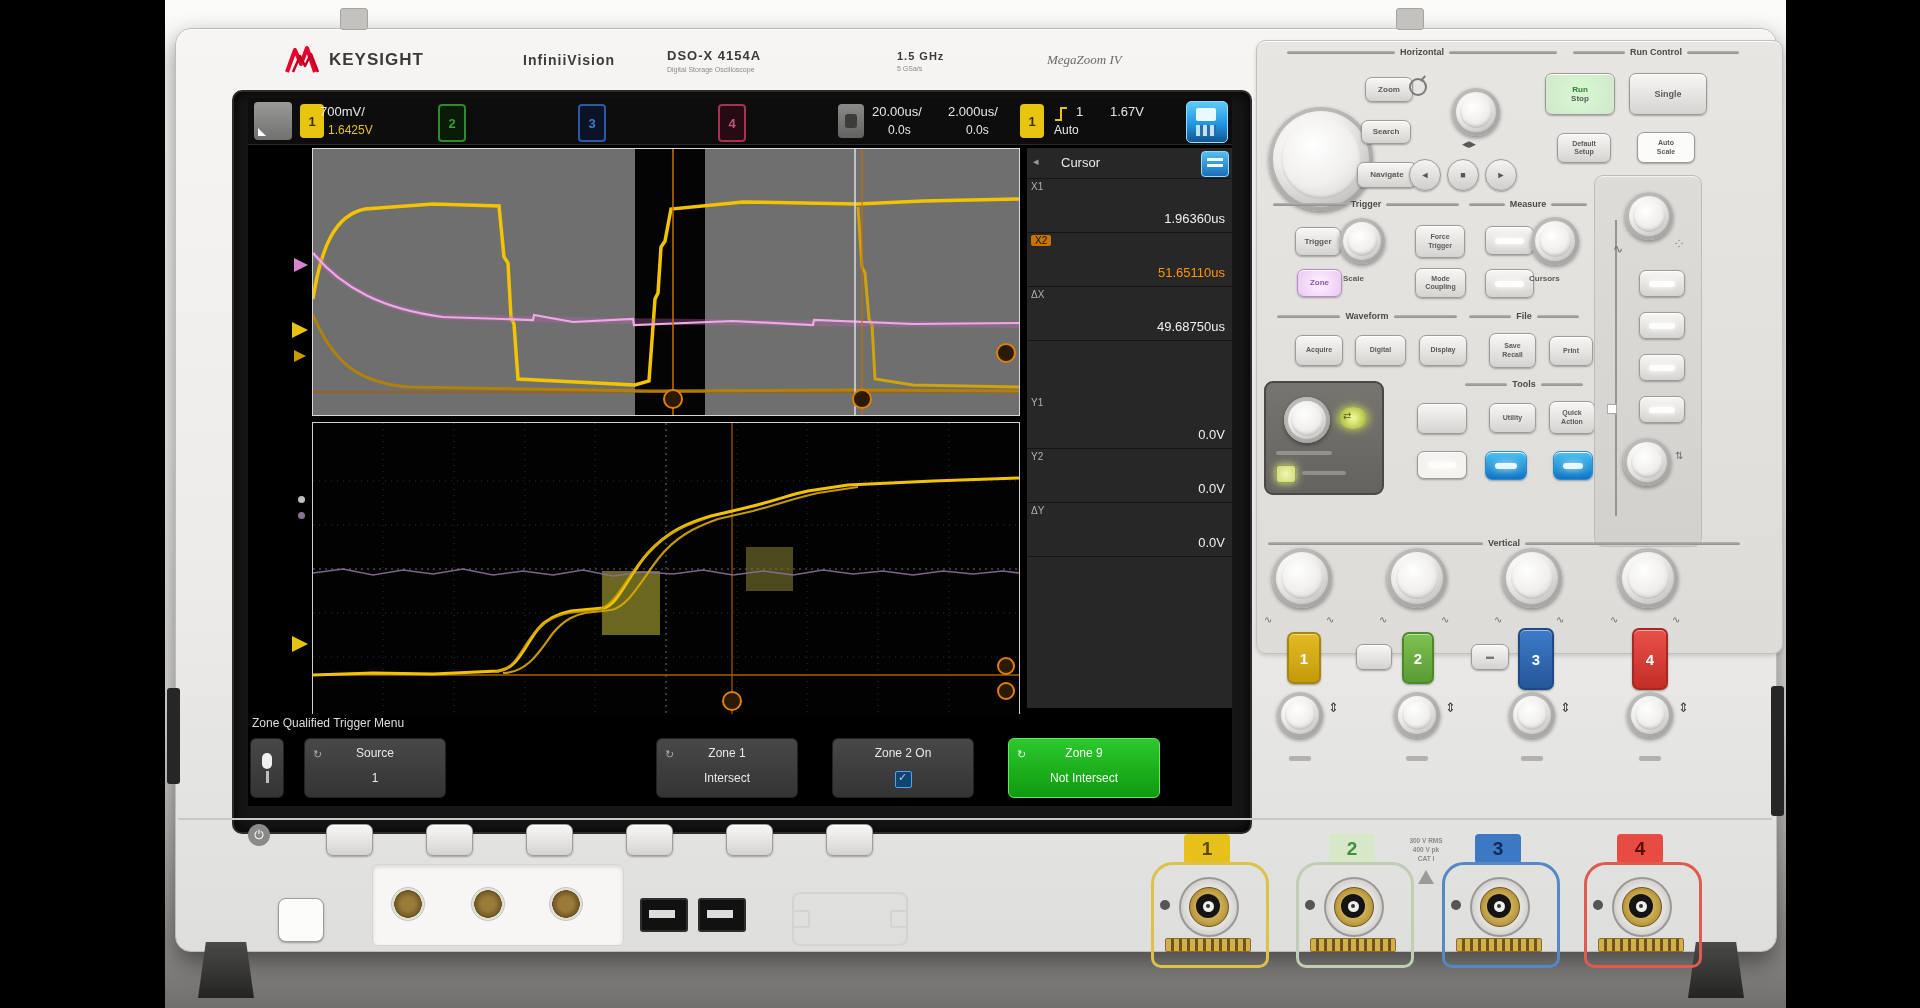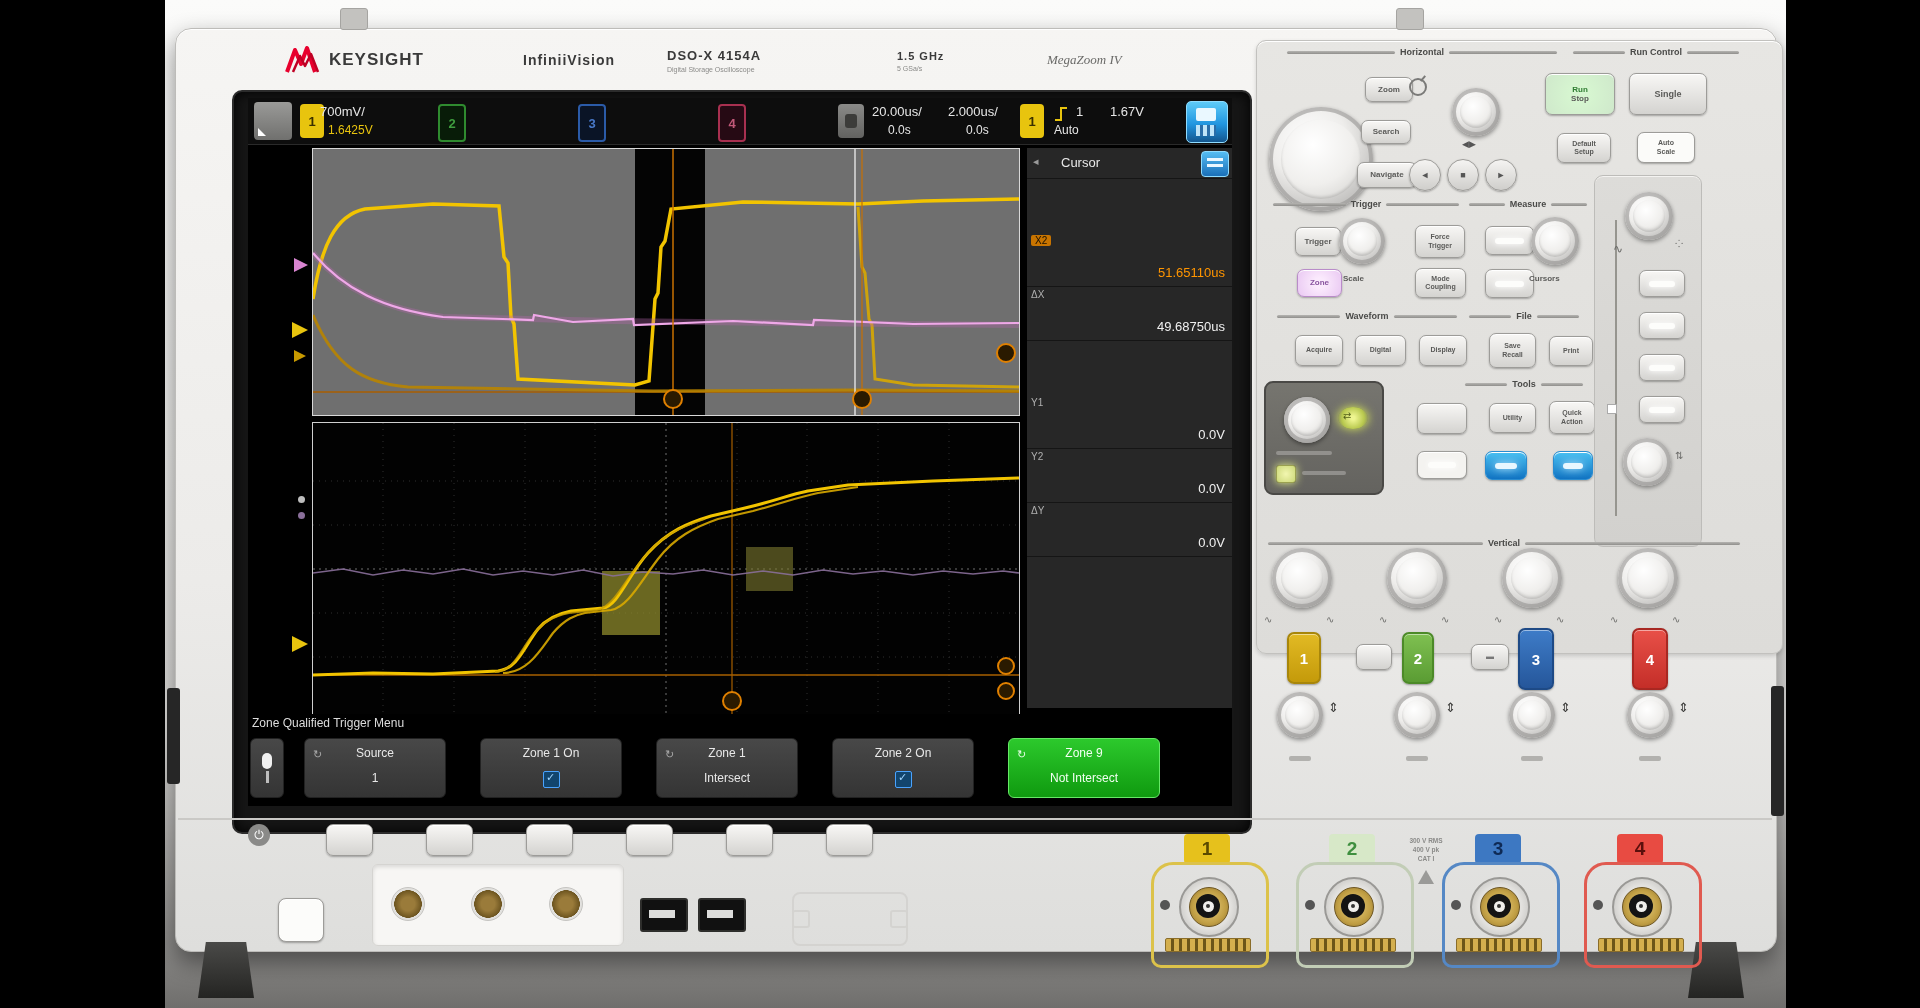--- a/index.html
+++ b/index.html
@@ -222,20 +222,24 @@
     </div>
 
     <div class="abs cpanel" style="left:778px;top:50px;width:206px;height:560px;">
       <div class="abs" style="left:0;top:0;width:206px;height:30px;border-bottom:1px solid #151515;">
         <span class="abs" style="left:6px;top:7px;color:#9a9a9a;font-size:11px;">◂</span>
         <span class="abs" style="left:34px;top:7px;color:#e8e8e8;font-size:13px;">Cursor</span>
         <div class="abs" style="left:174px;top:3px;width:26px;height:24px;border-radius:4px;background:linear-gradient(#55bdf2,#1a6fb8);border:1px solid #8fdcff;">
           <div style="position:absolute;left:5px;top:6px;width:16px;height:12px;background:repeating-linear-gradient(#eaf8ff 0 3px,transparent 3px 6px);"></div>
         </div>
       </div>
+      <div class="crow" style="top:30px;">
+        <span class="lab">X1</span>
+        <span class="val">1.96360us</span>
+      </div>
       <div class="crow" style="top:84px;">
         <span class="lab" style="background:#c87400;color:#1a1000;padding:0 4px;border-radius:2px;">X2</span>
         <span class="val" style="color:#ff9500;">51.65110us</span>
       </div>
       <div class="crow" style="top:138px;">
         <span class="lab">ΔX</span>
         <span class="val">49.68750us</span>
       </div>
       <div class="crow" style="top:246px;">
         <span class="lab">Y1</span>
@@ -254,24 +258,20 @@
     <div class="abs" style="left:0;top:616px;width:984px;height:92px;background:#000;">
       <span class="abs" style="left:4px;top:2px;font-size:12px;color:#dcdcdc;">Zone Qualified Trigger Menu</span>
       <div class="skey" style="left:2px;top:24px;width:32px;height:58px;">
         <div style="position:absolute;left:11px;top:14px;width:10px;height:16px;background:#f0f0f0;border-radius:5px;"></div>
         <div style="position:absolute;left:14.5px;top:32px;width:3px;height:12px;background:#bdbdbd;"></div>
       </div>
       <div class="skey" style="left:56px;top:24px;width:140px;">
         <span class="abs cycle" style="left:8px;top:5px;"></span>
         <div class="t1">Source</div>
         <div class="t2">1</div>
-      </div>
-      <div class="skey" style="left:232px;top:24px;width:140px;">
-        <div class="t1">Zone 1 On</div>
-        <div class="checkbox"></div>
       </div>
       <div class="skey" style="left:408px;top:24px;width:140px;">
         <span class="abs cycle" style="left:8px;top:5px;"></span>
         <div class="t1">Zone 1</div>
         <div class="t2">Intersect</div>
       </div>
       <div class="skey" style="left:584px;top:24px;width:140px;">
         <div class="t1">Zone 2 On</div>
         <div class="checkbox"></div>
       </div>

